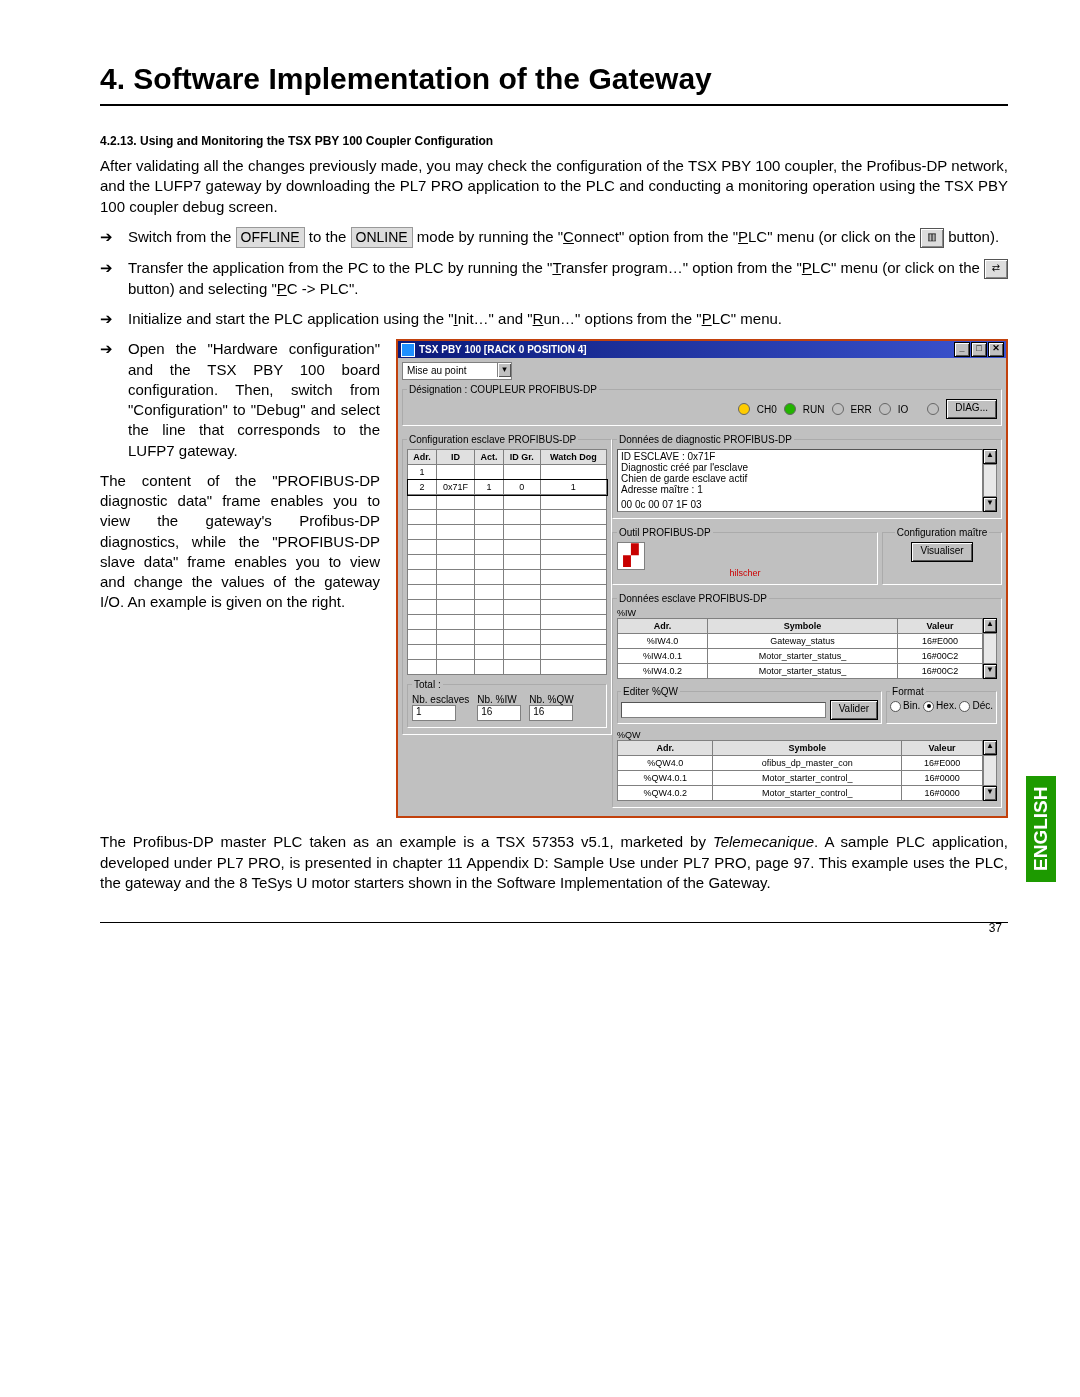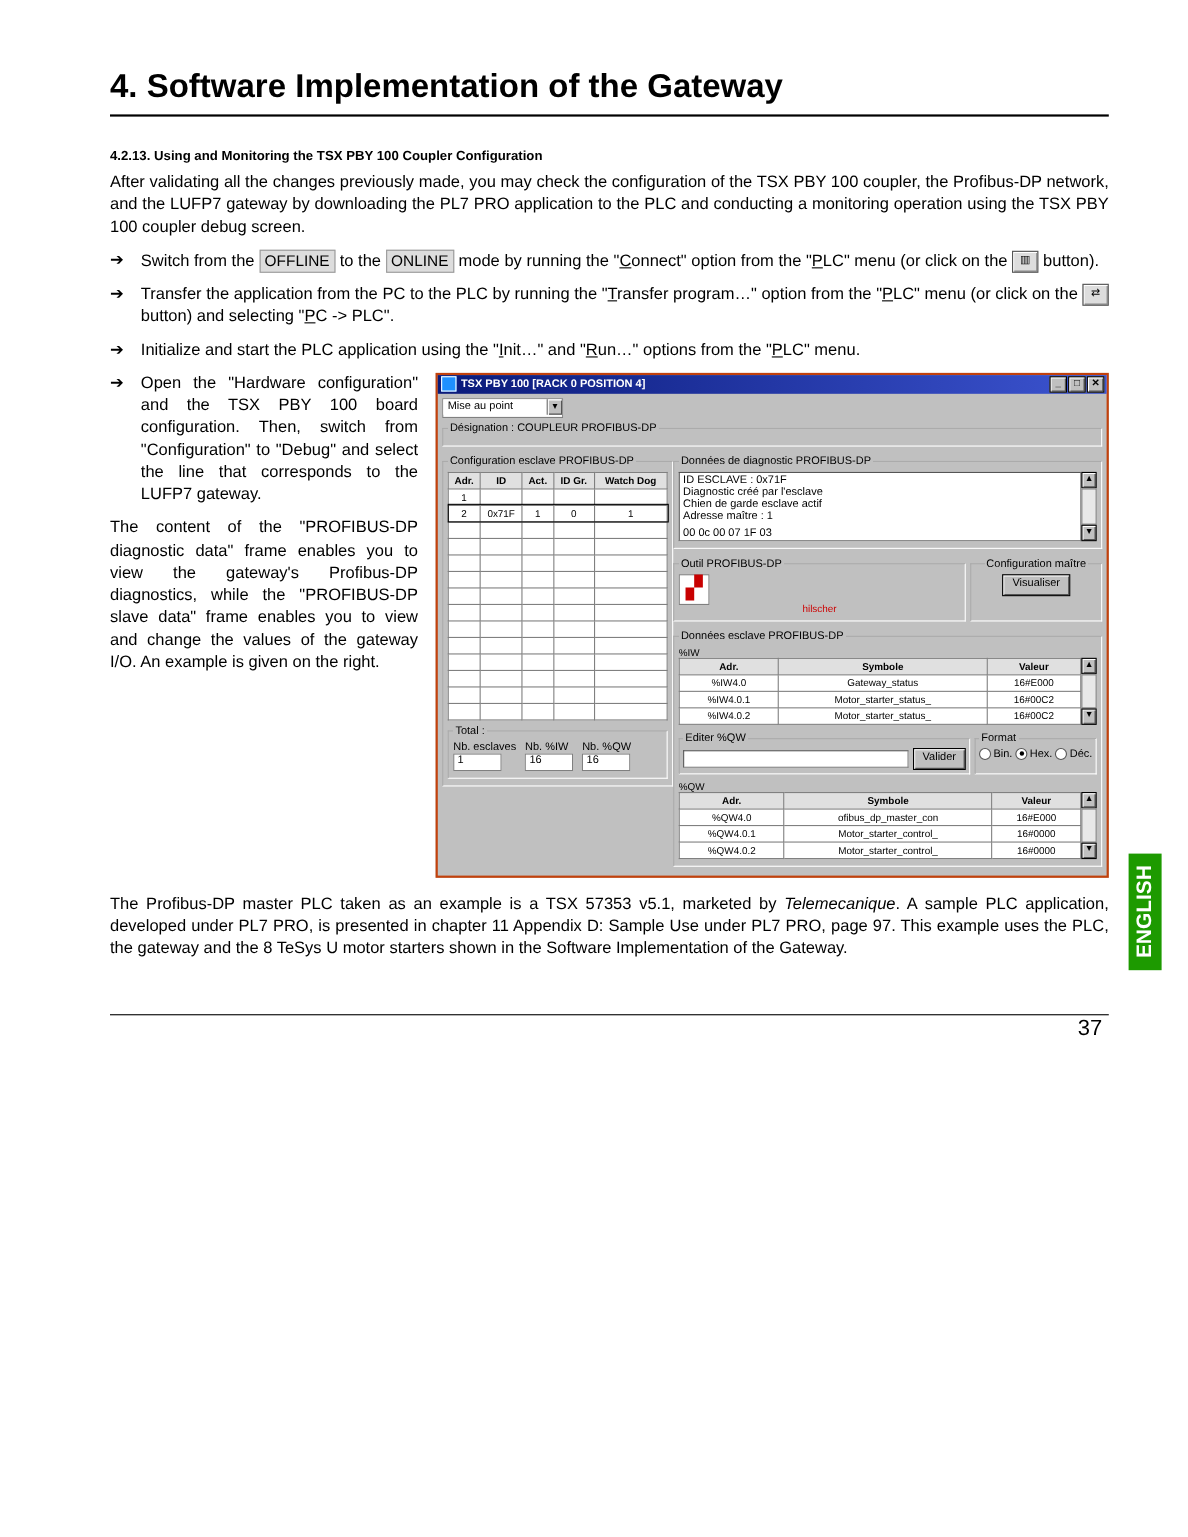--- a/index.html
+++ b/index.html
@@ -43,21 +43,21 @@
   table.grid th{background:#e0e0e0}
   .sunken{border:1px solid #808080;border-top-color:#555;border-left-color:#555;background:#fff;padding:1px 3px;font-size:10px}
   .scroll-wrap{display:flex}
   .scroll-bar{width:14px;background:#c0c0c0;display:flex;flex-direction:column}
   .sb-btn{height:13px;border:1px solid #000;background:#c0c0c0;box-shadow:inset 1px 1px 0 #fff, inset -1px -1px 0 #555;font-size:8px;line-height:10px;text-align:center}
   .sb-track{flex:1;border:1px solid #808080;background:#e8e8e8}
   .tool-icon{display:inline-block;width:26px;height:26px;border:1px solid #808080;background:#fff;box-shadow:inset 1px 1px 0 #fff;font-size:20px;line-height:24px;text-align:center;color:#c80000}
   .tool-lbl{font-size:9px;color:#c00;text-align:center;display:block;margin-top:-2px}
   .totals-in{display:inline-block;border:1px solid #808080;background:#fff;width:36px;height:14px;font-size:10px;line-height:12px;padding:0 3px;vertical-align:middle}
   .foot-rule{border:0;border-top:1px solid #000;margin:0}
-  .page-num{position:absolute;bottom:36px;right:78px;font-size:20px}
+  .page-num{position:absolute;bottom:48px;right:78px;font-size:12px}
   .foot-hr-wrap{position:absolute;bottom:60px;left:100px;right:72px}
   .english-tab{position:absolute;right:24px;top:776px;width:30px;height:106px;background:#1d9a00;color:#fff;font-weight:bold;font-size:19px;display:flex;align-items:center;justify-content:center;writing-mode:vertical-rl;transform:rotate(180deg)}
   .radio{display:inline-block;width:9px;height:9px;border:1px solid #555;border-radius:50%;vertical-align:middle;background:#fff;margin-right:2px}
   .radio.on::after{content:"";display:block;width:4px;height:4px;background:#000;border-radius:50%;margin:2px auto}
 </style>
 </head>
 <body>
 
 <div class="page">
   <h1 class="chapter-title">4. Software Implementation of the Gateway</h1>
@@ -99,20 +99,33 @@
         </div>
         <div class="win-body">
           <div class="row" style="margin-bottom:4px">
             <div class="combo">
               <input value="Mise au point" style="">
               <span class="dd">▾</span>
             </div>
           </div>
           <fieldset class="fs">
             <legend>Désignation : COUPLEUR PROFIBUS-DP</legend>
+            <div class="row" style="justify-content:flex-end;gap:6px">
+              <span class="led yellow"></span>
+                <span>CH0</span>
+              <span class="led green"></span>
+                <span>RUN</span>
+              <span class="led grey"></span>
+                <span>ERR</span>
+              <span class="led grey"></span>
+                <span>IO</span>
+              <span style="width:6px"></span>
+              <span class="led grey"></span>
+              <span class="btn">DIAG...</span>
+            </div>
           </fieldset>
 
           <div class="mid-cols">
 
             <div class="mid-left">
               <fieldset class="fs" style="padding-bottom:2px">
                 <legend>Configuration esclave PROFIBUS-DP</legend>
                 <table class="grid">
                   <tbody>
                       <tr>

